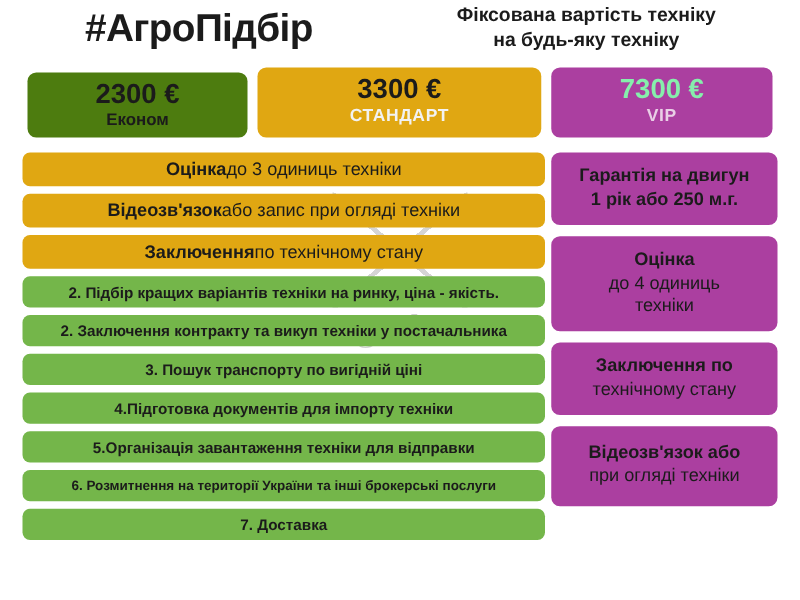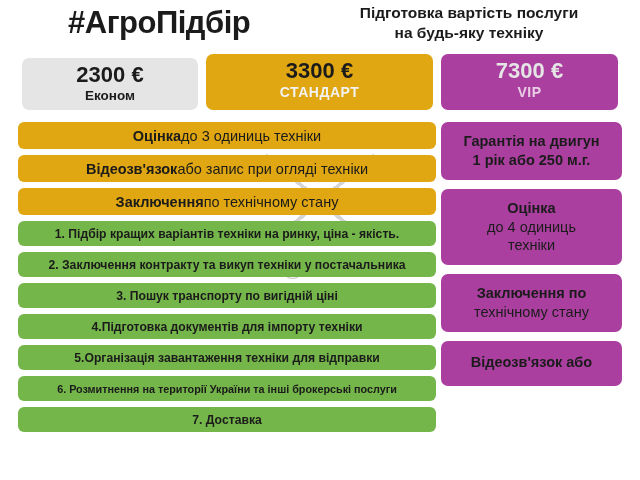--- a/index.html
+++ b/index.html
@@ -119,21 +119,21 @@
     font-size: 13.5px;
     font-weight: bold;
     line-height: 1.2;
     margin-top: 2px;
   }
   .card-econom {
     left: 22px;
     top: 4px;
     width: 176px;
     height: 52px;
-    background: #e5e5e5;
+    background: #4d7c0f;
   }
   .card-econom .amount { color: #1b1b1b; }
   .card-econom .tier { color: #1b1b1b; }
 
   .card-standard {
     left: 206px;
     top: 0px;
     width: 227px;
     height: 56px;
     background: #e0a712;
@@ -141,21 +141,21 @@
   .card-standard .amount { color: #1b1b1b; }
   .card-standard .tier { color: #f2f2f2; font-size: 14px; letter-spacing: 0.5px; }
 
   .card-vip {
     left: 441px;
     top: 0px;
     width: 177px;
     height: 56px;
     background: #ab3fa0;
   }
-  .card-vip .amount { color: #e5e5e5; }
+  .card-vip .amount { color: #86efac; }
   .card-vip .tier { color: #e9cfe6; font-size: 14px; letter-spacing: 0.5px; }
 
   
   .col-left {
     position: absolute;
     left: 18px;
     top: 122px;
     width: 418px;
     z-index: 10;
   }
@@ -216,21 +216,21 @@
   <div class="watermark">
     <div class="watermark-inner">
       <div class="wm-mark"></div>
       <div class="wm-text">Agroline</div>
     </div>
   </div>
 
   <div class="header">
     <div class="brand">#АгроПідбір</div>
     <div class="header-tagline">
-      <div>Підготовка вартість послуги</div>
+      <div>Фіксована вартість техніку</div>
       <div>на будь-яку техніку</div>
     </div>
   </div>
 
   <div class="price-row">
     <div class="price-card card-econom">
       <div class="amount">2300 €</div>
       <div class="tier">Економ</div>
     </div>
     <div class="price-card card-standard">
@@ -253,21 +253,21 @@
     <div class="bar bar-orange">
       <span style="font-weight:bold;">Відеозв'язок</span>
         <span> або запис при огляді техніки</span>
     </div>
 
     <div class="bar bar-orange">
       <span style="font-weight:bold;">Заключення</span>
         <span> по технічному стану</span>
     </div>
 
-    <div class="bar bar-green">1. Підбір кращих варіантів техніки на ринку, ціна - якість.</div>
+    <div class="bar bar-green">2. Підбір кращих варіантів техніки на ринку, ціна - якість.</div>
     <div class="bar bar-green">2. Заключення контракту та викуп техніки у постачальника</div>
     <div class="bar bar-green">3. Пошук транспорту по вигідній ціні</div>
     <div class="bar bar-green">4.Підготовка документів для імпорту техніки</div>
     <div class="bar bar-green">5.Організація завантаження техніки для відправки</div>
     <div class="bar bar-green small">6. Розмитнення на території України та інші брокерські послуги</div>
     <div class="bar bar-green">7. Доставка</div>
   </div>
 
   <div class="col-right">
 
@@ -282,16 +282,17 @@
       <div>техніки</div>
     </div>
 
     <div class="rcard rcard-tall">
       <div class="strong">Заключення по</div>
       <div>технічному стану</div>
     </div>
 
     <div class="rcard rcard-last">
       <div class="strong">Відеозв'язок або</div>
+      <div>при огляді техніки</div>
     </div>
   </div>
 
 </div>
 
 </body></html>

